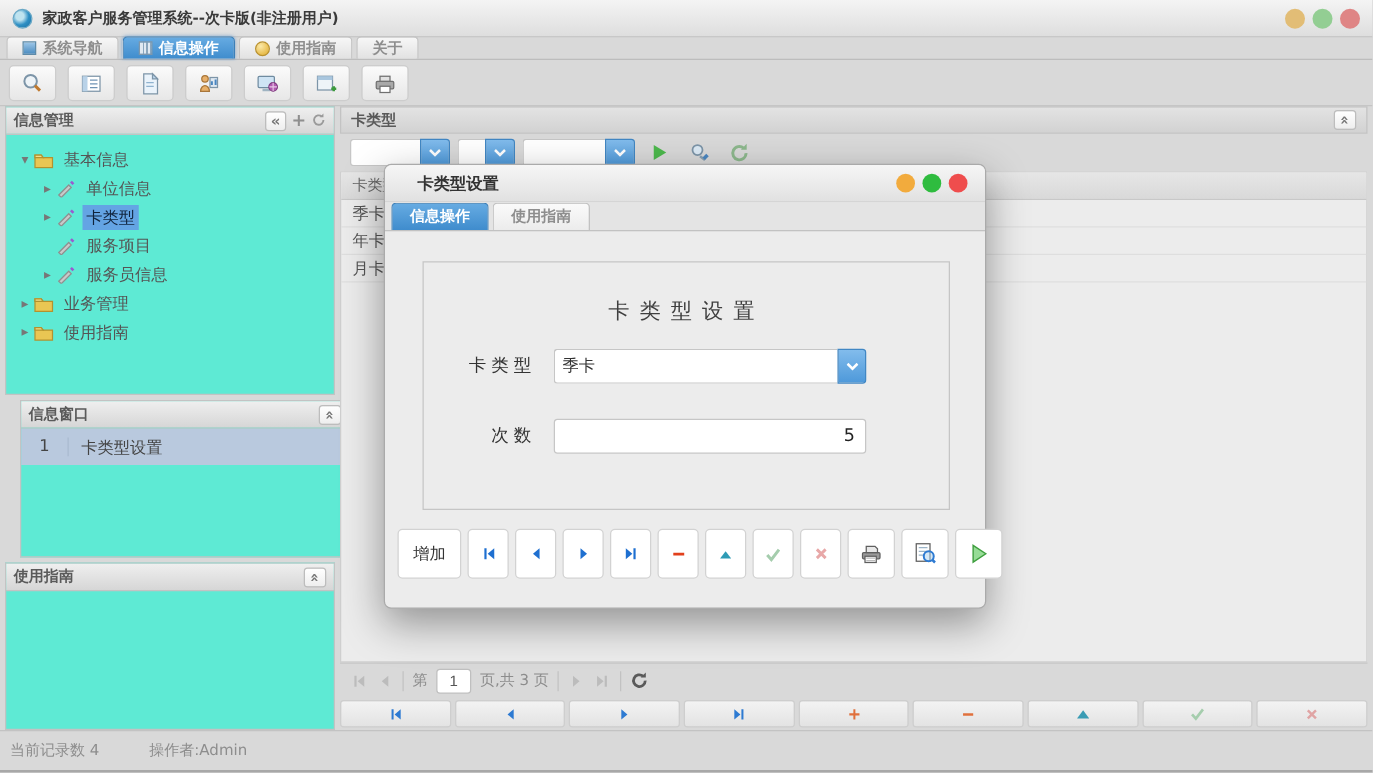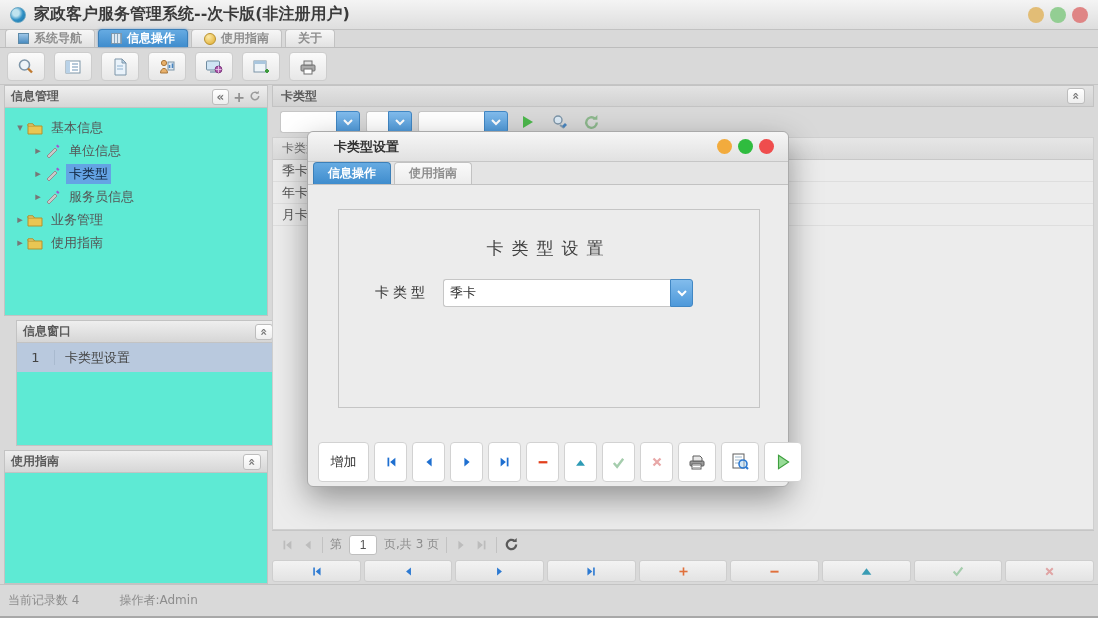--- a/index.html
+++ b/index.html
@@ -6,21 +6,21 @@
   html,body { width:1098px; height:618px; overflow:hidden; }
   body { font-family:"DejaVu Sans","Liberation Sans",sans-serif; background:#d9d9d9; position:relative; font-size:13px; color:#555; border-bottom:2px solid #a8a8a8;}
 
   
   .titlebar { position:absolute; left:0; top:0; width:1098px; height:30px;
     background:linear-gradient(#f4f4f4,#dedede); border-bottom:1px solid #c2c2c2;
     display:flex; align-items:center; padding:0 10px; }
   .app-icon { width:16px; height:16px; border-radius:50%;
     background:radial-gradient(circle at 35% 35%, #bfe3ef 0 25%, #2e8fc4 55%, #1c6fa0);
     border:1px solid #6aa8c6; margin-right:8px; flex:0 0 auto; }
-  .win-title { font-weight:bold; color:#3a3a3a; font-size:16px; }
+  .win-title { font-weight:bold; color:#3a3a3a; font-size:12px; }
   .lights { margin-left:auto; display:flex; gap:6px; }
   .light { width:16px; height:16px; border-radius:50%; }
   .light.min { background:#e2bd76; } .light.max { background:#93ce93; } .light.close { background:#df8585; }
 
   
   .tabstrip { position:absolute; left:0; top:30px; width:1098px; height:18px; background:#d9d9d9;
     border-bottom:1px solid #bdbdbd; display:flex; align-items:flex-end; padding-left:5px; }
   .ttab { height:18px; display:flex; align-items:center; gap:5px; padding:0 12px;
     border:1px solid #c2c2c2; border-bottom:none; border-radius:4px 4px 0 0;
     background:linear-gradient(#f7f7f7,#e2e2e2); color:#8e8e8e; font-weight:bold; font-size:12px; margin-right:3px; }
@@ -116,21 +116,21 @@
   .dheading { text-align:center; margin-top:27px; font-size:17px; letter-spacing:8px; color:#3f3f3f; }
   .frow { position:absolute; left:0; width:100%; display:flex; align-items:center; }
   .flabel { width:104px; text-align:right; padding-right:14px; font-size:14px; color:#333; letter-spacing:4px; }
   .fcombo { width:250px; height:28px; display:flex; }
   .fcombo .val { flex:1; background:#fff; border:1px solid #c6c6c6; border-right:none; border-radius:3px 0 0 3px;
     display:flex; align-items:center; padding-left:6px; font-size:13px; color:#333; }
   .fcombo .arr { width:23px; background:linear-gradient(#82bcec,#4e99da); border:1px solid #4187c4; border-radius:0 3px 3px 0;
     display:flex; align-items:center; justify-content:center; }
   .finput { width:250px; height:28px; background:#fff; border:1px solid #c6c6c6; border-radius:3px;
     text-align:right; padding-right:8px; font-size:14px; color:#222; font-family:inherit; }
-  .dbuttons { position:absolute; left:10px; top:310px; display:flex; gap:5px; align-items:center; }
+  .dbuttons { position:absolute; left:10px; top:291px; display:flex; gap:5px; align-items:center; }
   .dbtn { height:40px; background:#fff; border:1px solid #d2d2d2; border-radius:4px;
     display:flex; align-items:center; justify-content:center; }
   .dbtn.txt { width:51px; font-size:13px; color:#333; }
   .dbtn.ic { width:33px; }
   .dbtn.big { width:38px; }
 </style>
 </head>
 <body>
 
 <div class="titlebar">
@@ -250,20 +250,28 @@
         </svg>
       <span class="tlabel">单位信息</span>
     </div>
     <div class="trow ind2">
       <span class="tw">▸</span>
       <svg class="ticon" viewBox="0 0 16 14">
           <path d="M2 12L10 4l2 2-8 8z" fill="#c9c9c9" stroke="#8f8f8f"></path>
           <path d="M11 2l2 2 1.5-1.5L12.5.5z" fill="#9a5ad0"></path>
         </svg>
       <span class="tlabel selected">卡类型</span>
+    </div>
+    <div class="trow ind2">
+      <span class="tw"></span>
+      <svg class="ticon" viewBox="0 0 16 14">
+          <path d="M2 12L10 4l2 2-8 8z" fill="#c9c9c9" stroke="#8f8f8f"></path>
+          <path d="M11 2l2 2 1.5-1.5L12.5.5z" fill="#9a5ad0"></path>
+        </svg>
+      <span class="tlabel">服务项目</span>
     </div>
     <div class="trow ind2">
       <span class="tw">▸</span>
       <svg class="ticon" viewBox="0 0 16 14">
           <path d="M2 12L10 4l2 2-8 8z" fill="#c9c9c9" stroke="#8f8f8f"></path>
           <path d="M11 2l2 2 1.5-1.5L12.5.5z" fill="#9a5ad0"></path>
         </svg>
       <span class="tlabel">服务员信息</span>
     </div>
     <div class="trow ind1">
@@ -479,20 +487,24 @@
       <span class="flabel">卡类型</span>
       <div class="fcombo">
         <span class="val">季卡</span>
         <span class="arr">
             <svg width="10" height="7" viewBox="0 0 10 7">
               <path d="M1 1l4 4 4-4" fill="none" stroke="#fff" stroke-width="2"></path>
             </svg>
           </span>
       </div>
     </div>
+    <div class="frow" style="top:125px;">
+      <span class="flabel">次数</span>
+      <input class="finput" value="5" style="">
+    </div>
   </div>
 
   <div class="dbuttons">
     <div class="dbtn txt">
         <span>增加</span>
       </div>
     <div class="dbtn ic">
         <svg width="14" height="14" viewBox="0 0 16 16">
           <path d="M4 3v10h2V3z" fill="#1e6fd0"></path>
           <path d="M13 3L7 8l6 5z" fill="#1e6fd0"></path>

